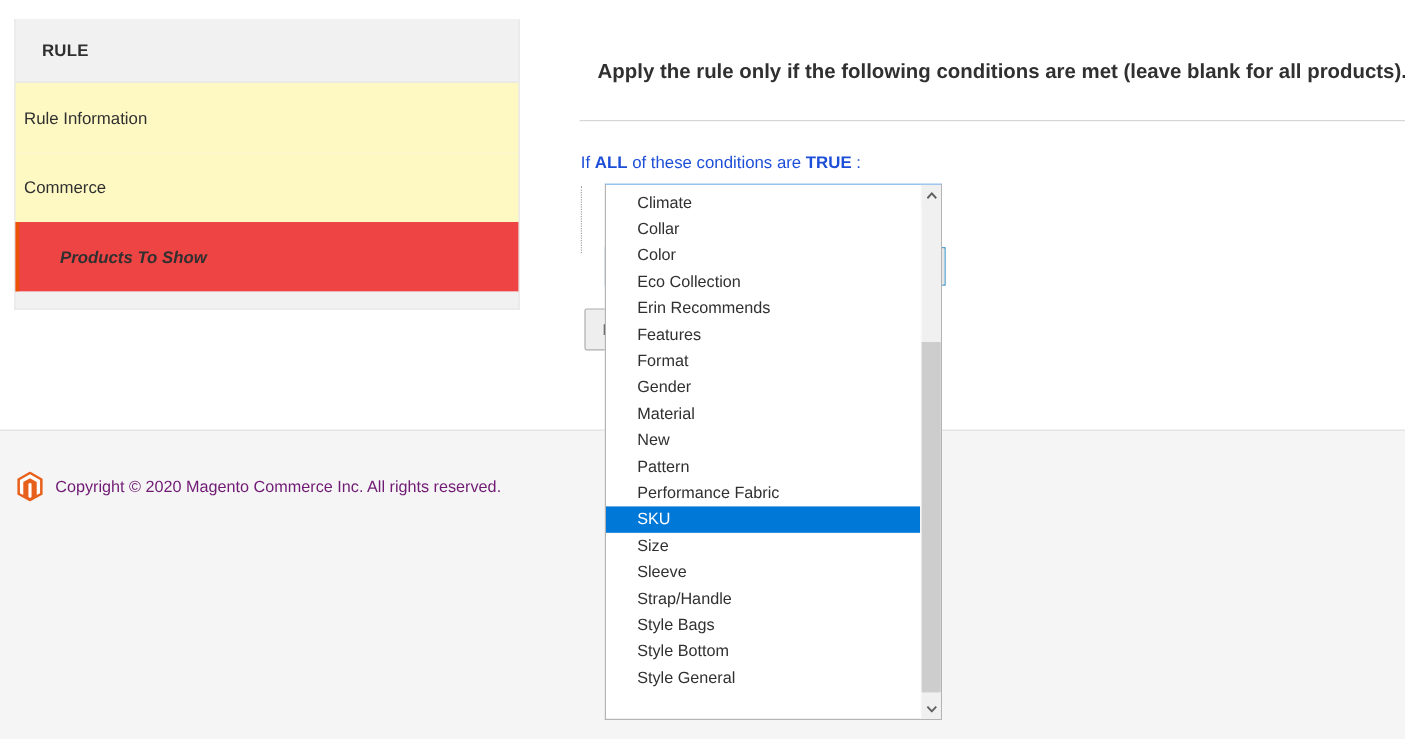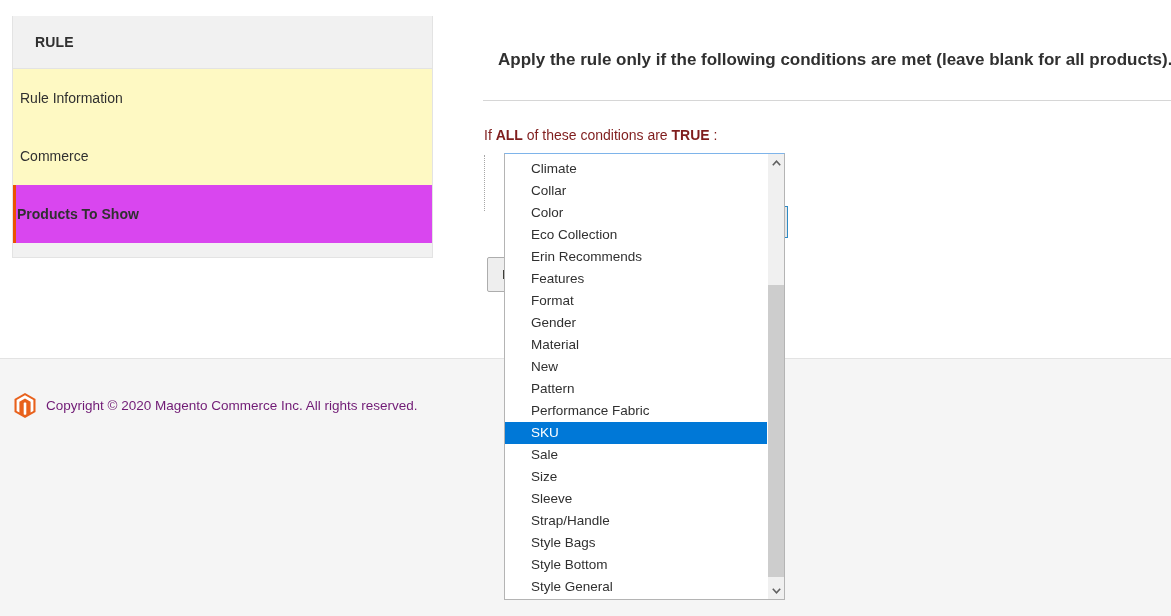--- a/index.html
+++ b/index.html
@@ -63,24 +63,25 @@
     padding-left: 4px;
     font-size: 14px;
     color: #303030;
     background: #fef9c3;
     box-sizing: border-box;
     border-left: 3px solid transparent;
     cursor: pointer;
     white-space: nowrap;
   }
   .nav-item.active {
-    background: #d946ef;
+    background: #ef4444;
     border-left: 3px solid #eb5202;
     font-weight: bold;
-    padding-left: 1px;
+    padding-left: 34px;
+    font-style: italic;
   }
   #sidebar-bottom {
     height: 14px;
     background: #f1f1f1;
   }
 
   
   #main {
     position: absolute;
     left: 483px;
@@ -101,21 +102,21 @@
     background: #d6d6d6;
     width: 688px;
   }
 
   #conditions-area {
     position: relative;
     padding-top: 26px;
   }
   #condition-sentence {
     font-size: 14px;
-    color: #7f1d1d;
+    color: #1d4ed8;
     margin: 0 0 8px 1px;
     white-space: nowrap;
   }
   #condition-sentence b { font-weight: bold; }
 
   
   #cond-guide {
     position: absolute;
     left: 1px;
     top: 54px;
@@ -336,21 +337,20 @@
         <div class="opt">Eco Collection</div>
         <div class="opt">Erin Recommends</div>
         <div class="opt">Features</div>
         <div class="opt">Format</div>
         <div class="opt">Gender</div>
         <div class="opt">Material</div>
         <div class="opt">New</div>
         <div class="opt">Pattern</div>
         <div class="opt">Performance Fabric</div>
         <div class="opt selected">SKU</div>
-        <div class="opt">Sale</div>
         <div class="opt">Size</div>
         <div class="opt">Sleeve</div>
         <div class="opt">Strap/Handle</div>
         <div class="opt">Style Bags</div>
         <div class="opt">Style Bottom</div>
         <div class="opt">Style General</div>
       </div>
 
     <div id="dd-scrollbar">
       <div class="sb-btn" id="sb-up">

